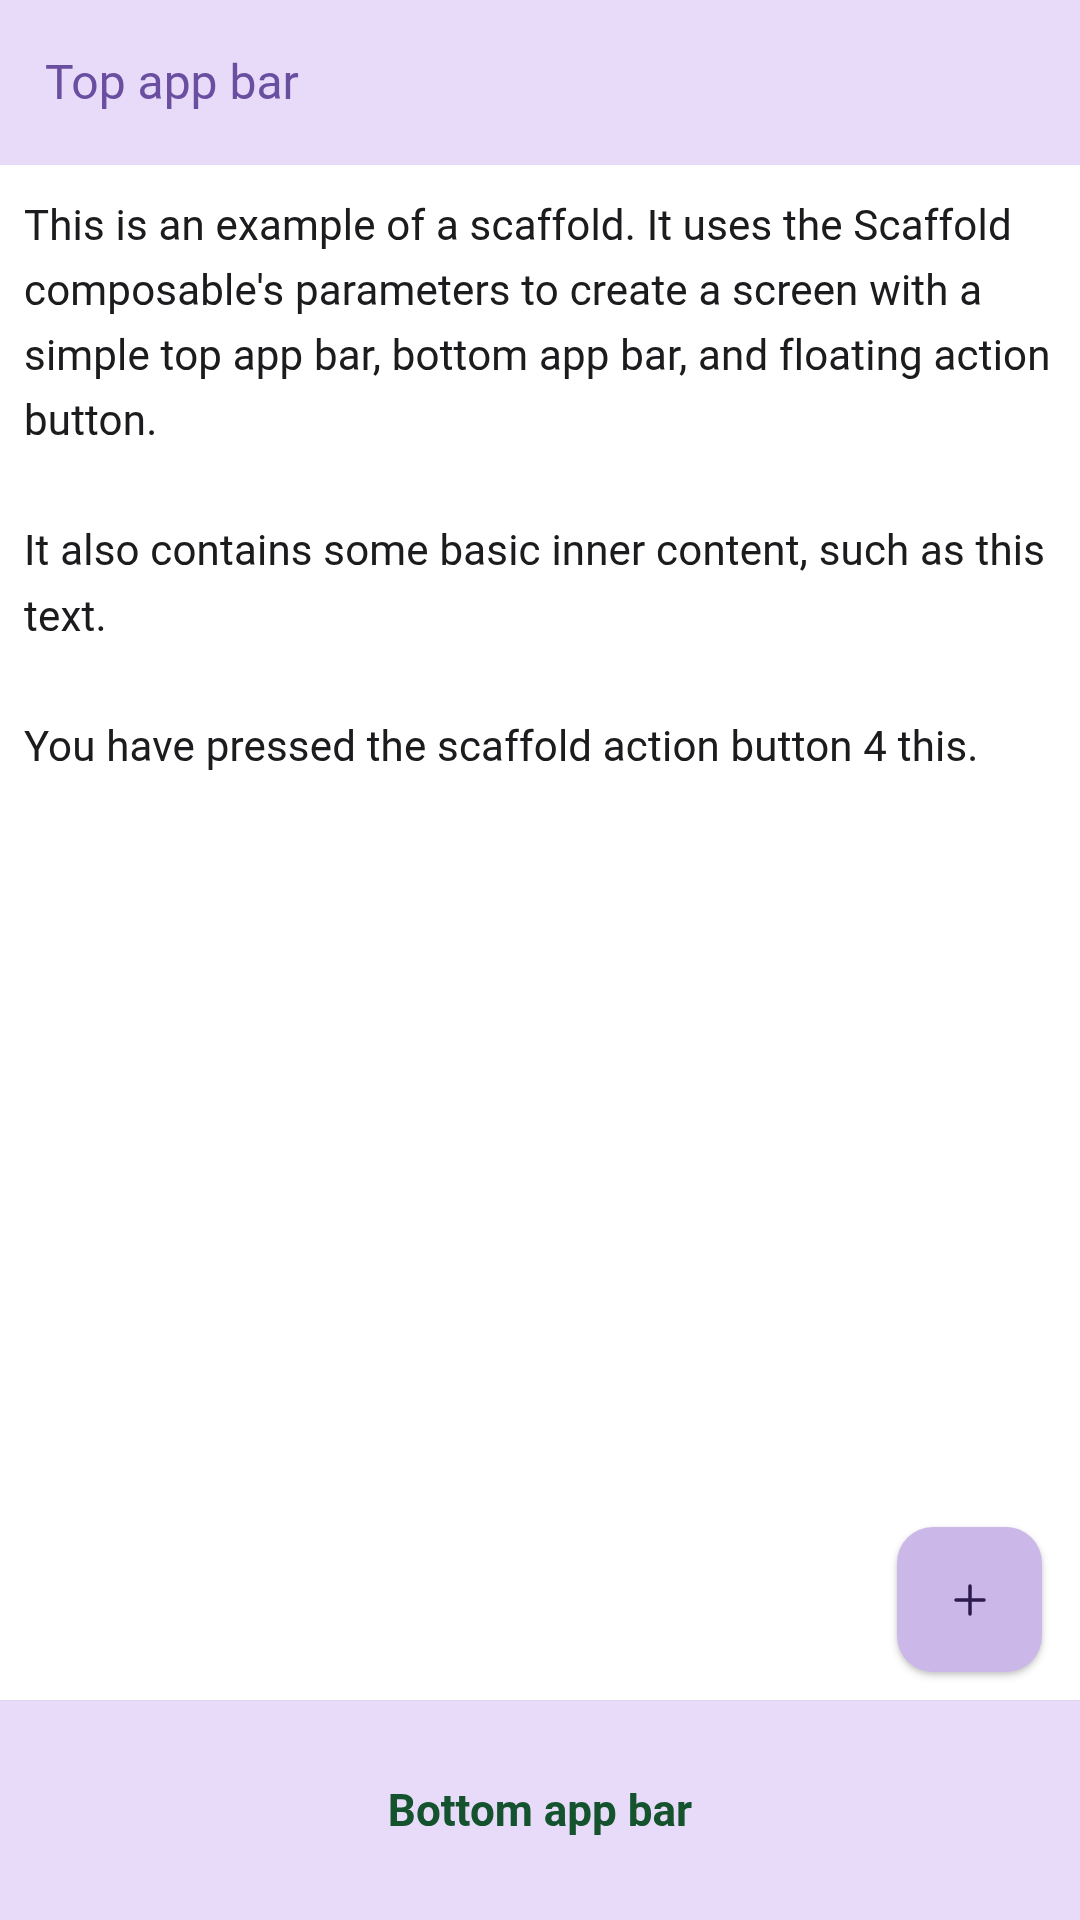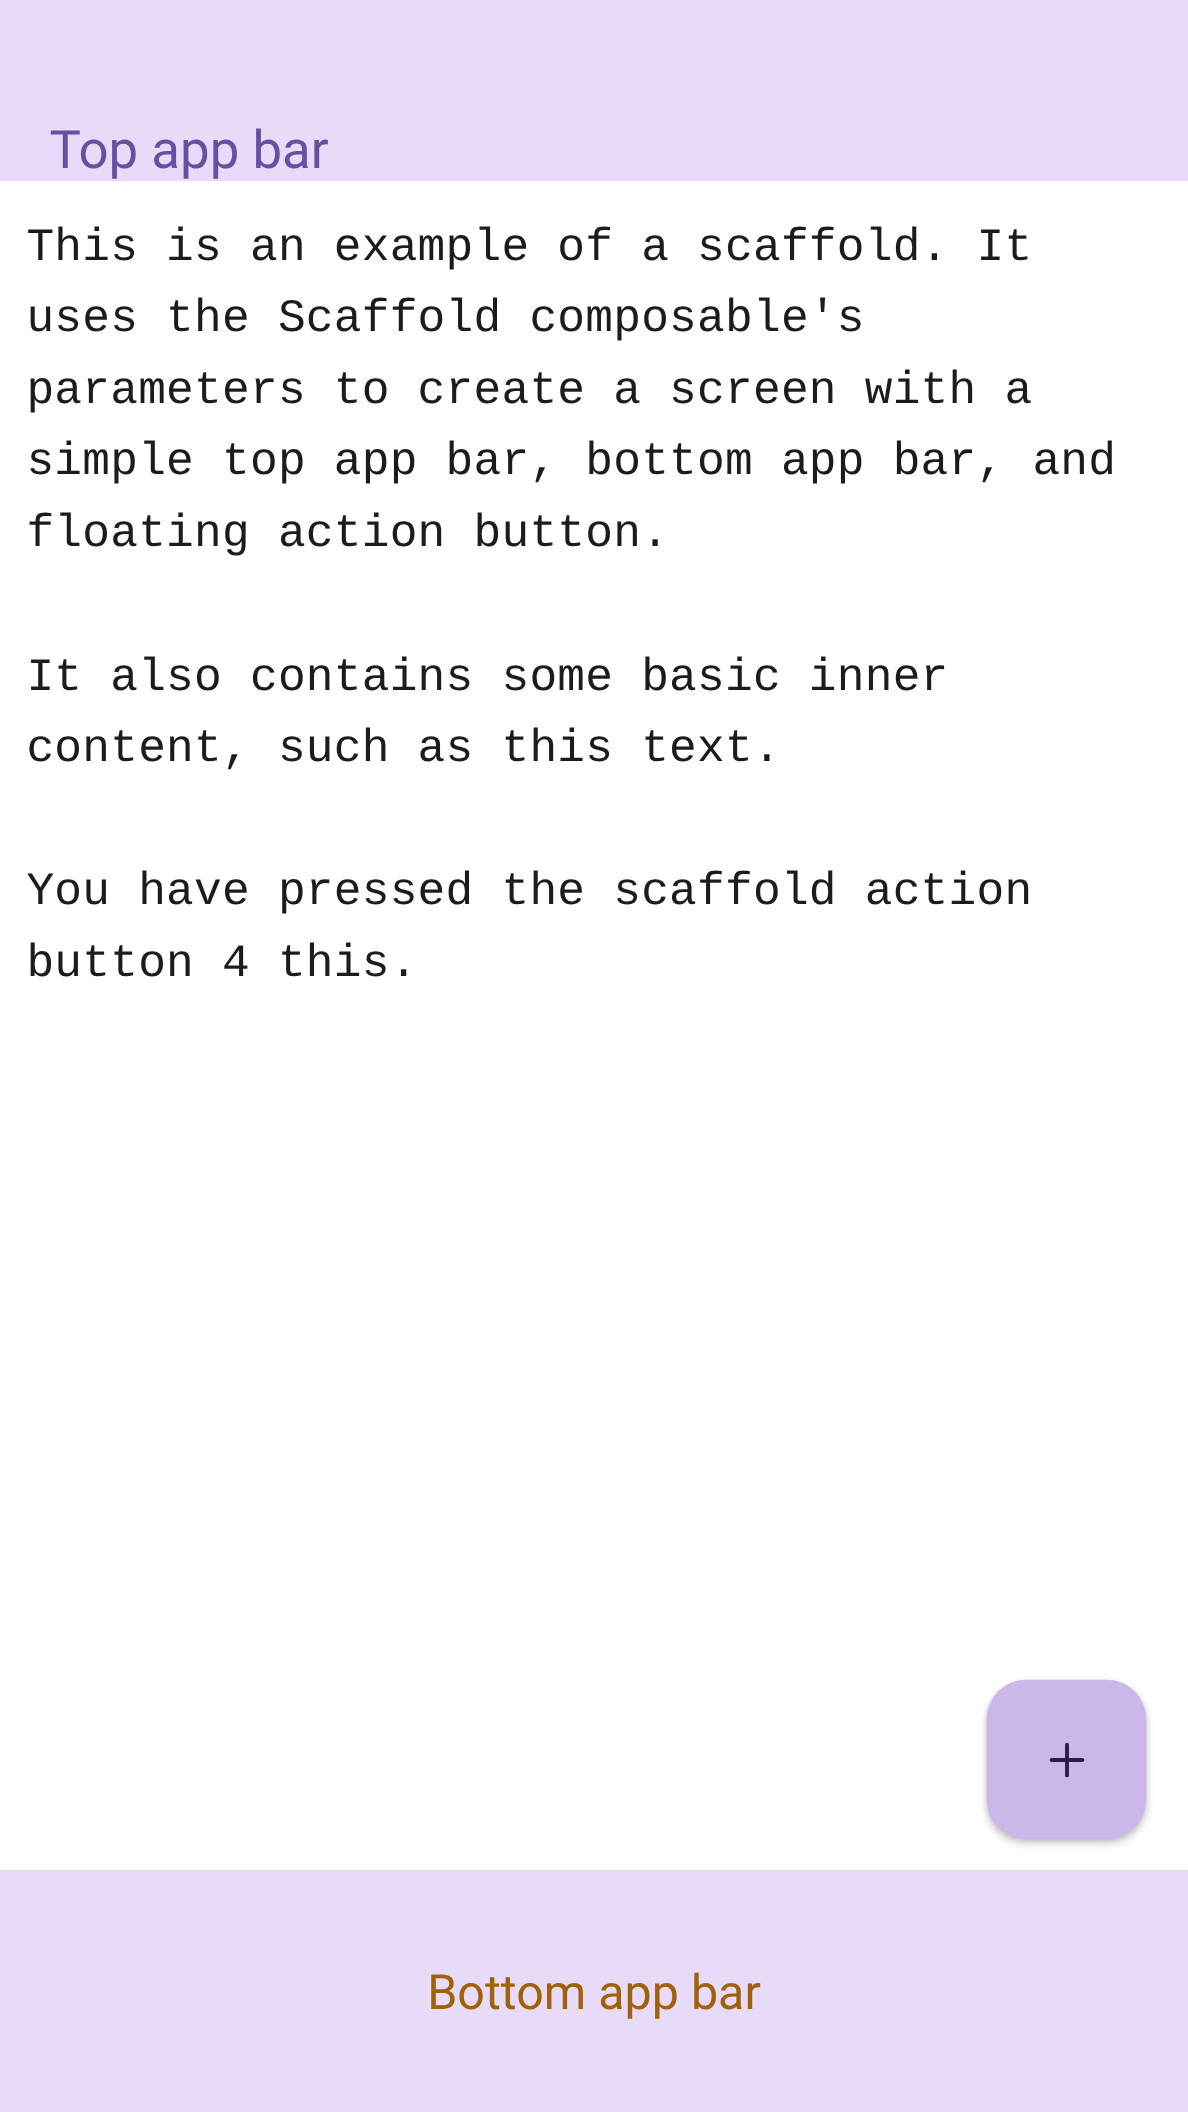--- a/index.html
+++ b/index.html
@@ -13,41 +13,40 @@
       height: 1920px;
       display: flex;
       flex-direction: column;
       background: #ffffff;
       overflow: hidden;
     }
     .top-app-bar {
       background: #e8dbf9;
       height: 165px;
       display: flex;
-      align-items: flex-end;
+      align-items: center;
       padding-left: 45px;
     }
     .top-app-bar-title {
       color: #6a4ea0;
       font-size: 48px;
       font-weight: 400;
     }
     .content {
       flex: 1;
       padding: 28px 24px;
       background: #ffffff;
       position: relative;
     }
     .content-text {
       color: #1c1b1e;
       font-size: 42px;
       line-height: 1.55;
       font-weight: 400;
       letter-spacing: 0.2px;
-      font-family: Liberation Mono, monospace;
     }
     .fab {
       position: absolute;
       right: 38px;
       bottom: 28px;
       width: 145px;
       height: 145px;
       background: #cbb8e8;
       border-radius: 36px;
       display: flex;
@@ -63,23 +62,23 @@
     }
     .bottom-app-bar {
       background: #e8dbf9;
       height: 220px;
       display: flex;
       align-items: center;
       justify-content: center;
       border-top: 1px solid rgba(0,0,0,0.03);
     }
     .bottom-app-bar-label {
-      color: #a16207;
+      color: #14532d;
       font-size: 44px;
-      font-weight: 400;
+      font-weight: 700;
     }
   </style>
 </head>
 <body>
 
 <header class="top-app-bar">
   <h1 class="top-app-bar-title">Top app bar</h1>
 </header>
 
 <main class="content">

